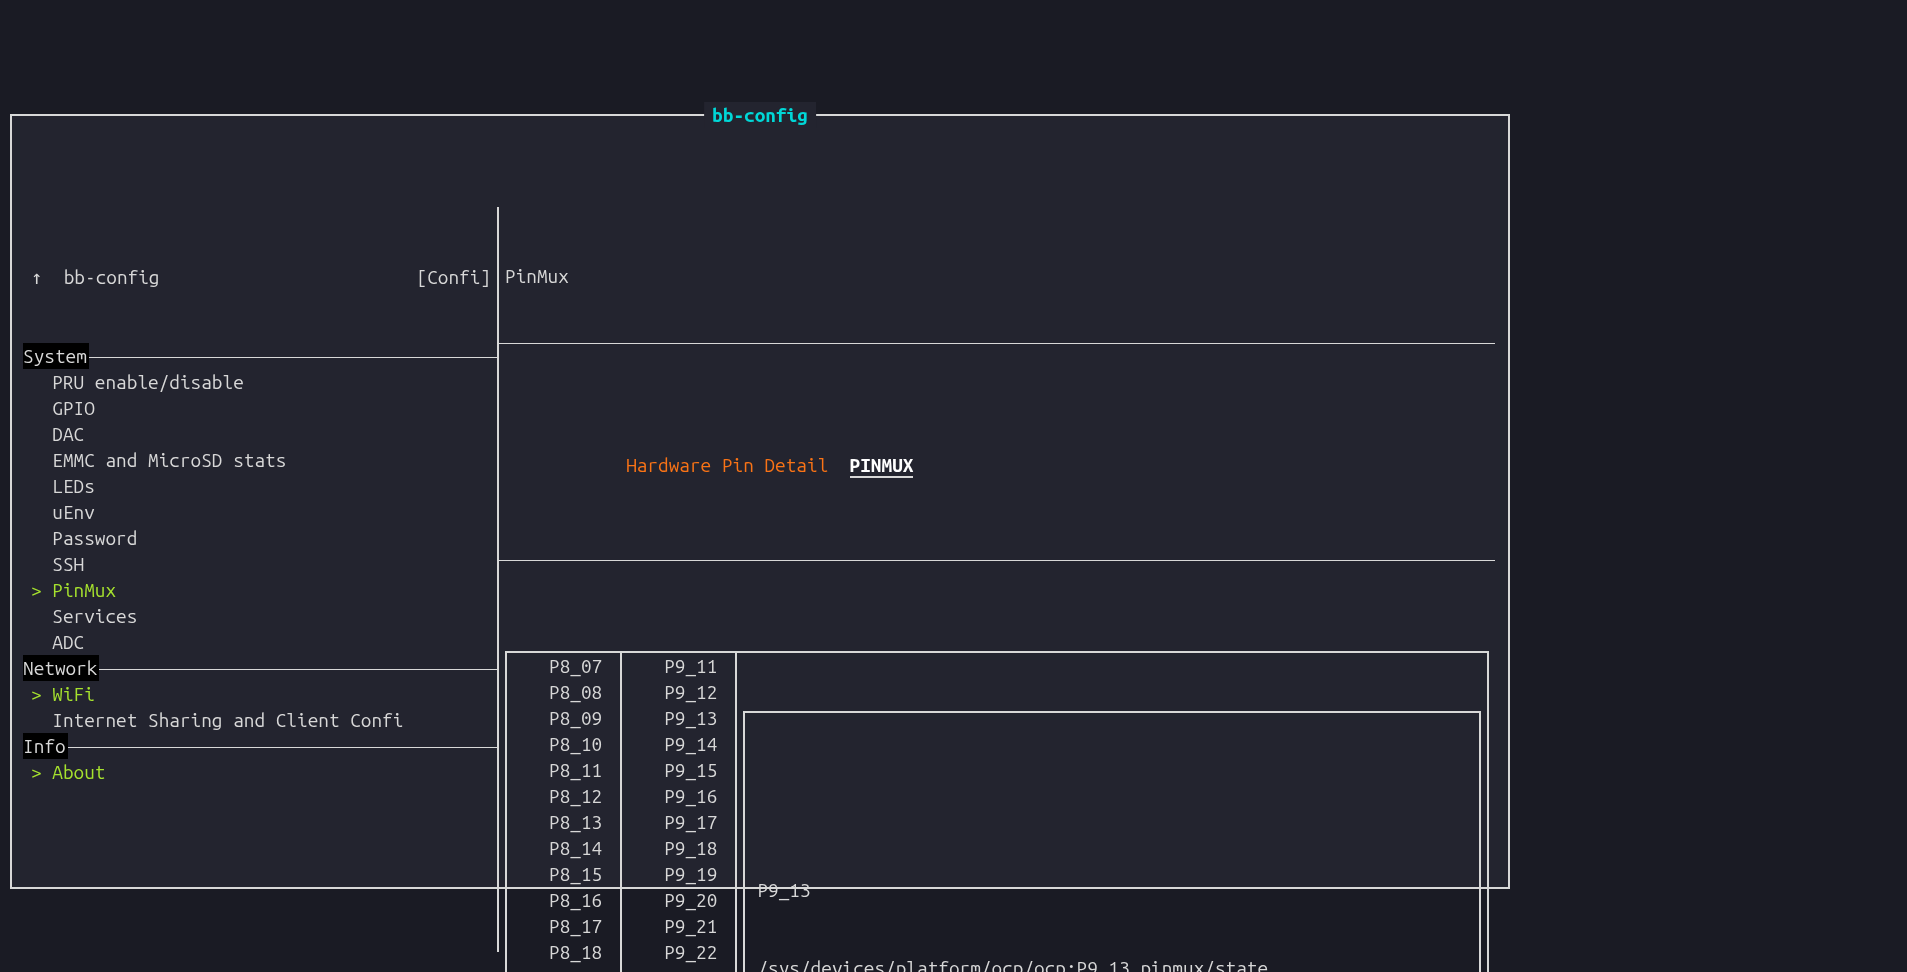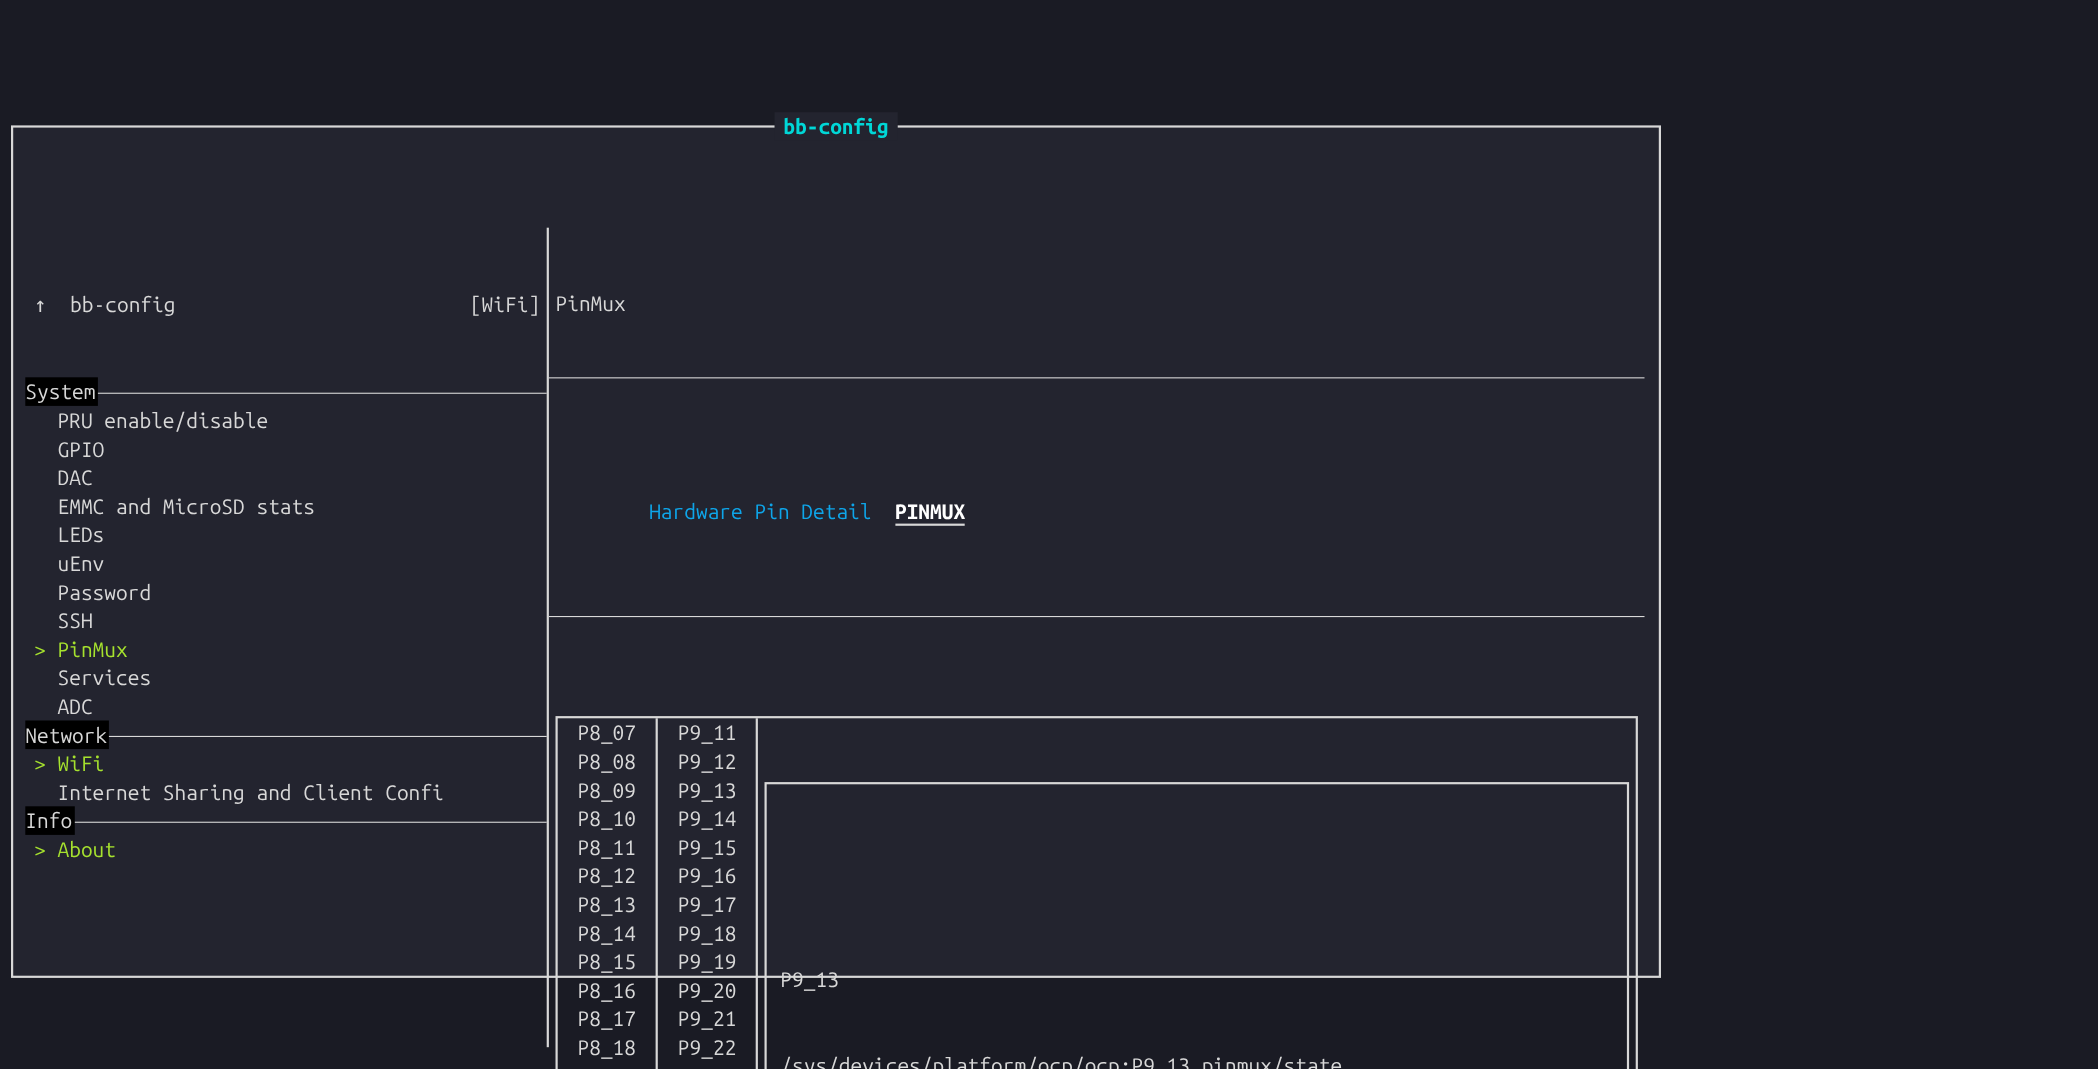--- a/index.html
+++ b/index.html
@@ -89,29 +89,30 @@
     padding: 4px 6px 0 6px;
     height: 32px;
   }
   .hr {
     height: 1px;
     background: #d8d8d8;
   }
   .tabs {
     padding: 4px 6px;
   }
-  .tabs .dim { color: #0ea5e9; }
+  .tabs .dim { color: #f97316; margin-left: 36px; }
   .tabs .active-tab { color: #ffffff; font-weight: bold; border-bottom: 2px solid #d8d8d8; padding-bottom: 0; }
   .pincol {
     border-right: 2px solid #d8d8d8;
     padding: 0 18px;
     text-align: center;
   }
   .pincol .pin {
     cursor: pointer;
+    margin-left: 24px;
   }
   .detail-head {
     padding: 4px 10px;
     border-bottom: 2px solid #d8d8d8;
   }
   .pin-outer {
     display: flex;
     margin: 12px 6px;
     border: 2px solid #d8d8d8;
     height: 518px;
@@ -132,21 +133,21 @@
 <div class="tui">
   <span class="tui-title">bb-config</span>
   <div class="columns">
 
     
     <div class="left-pane">
       <div class="header-row">
         <span>↑</span>
         <span>&nbsp;&nbsp;</span>
         <span class="title">bb-config</span>
-        <span class="exit">[WiFi]</span>
+        <span class="exit">[Confi]</span>
       </div>
       <div id="sidebar-sections"><div class="section-header"><span class="label-wrap"><span class="label">System</span></span></div><div class="menu-item"><span class="caret"></span><span>PRU enable/disable</span></div><div class="menu-item"><span class="caret"></span><span>GPIO</span></div><div class="menu-item"><span class="caret"></span><span>DAC</span></div><div class="menu-item"><span class="caret"></span><span>EMMC and MicroSD stats</span></div><div class="menu-item"><span class="caret"></span><span>LEDs</span></div><div class="menu-item"><span class="caret"></span><span>uEnv</span></div><div class="menu-item"><span class="caret"></span><span>Password</span></div><div class="menu-item"><span class="caret"></span><span>SSH</span></div><div class="menu-item active"><span class="caret"></span><span>PinMux</span></div><div class="menu-item"><span class="caret"></span><span>Services</span></div><div class="menu-item"><span class="caret"></span><span>ADC</span></div><div class="section-header"><span class="label-wrap"><span class="label">Network</span></span></div><div class="menu-item active"><span class="caret"></span><span>WiFi</span></div><div class="menu-item"><span class="caret"></span><span>Internet Sharing and Client Confi</span></div><div class="section-header"><span class="label-wrap"><span class="label">Info</span></span></div><div class="menu-item active"><span class="caret"></span><span>About</span></div></div>
     </div>
 
     
     <div class="right-pane">
       <div class="right-title">PinMux</div>
       <div class="hr"></div>
 
       <div class="tabs">

